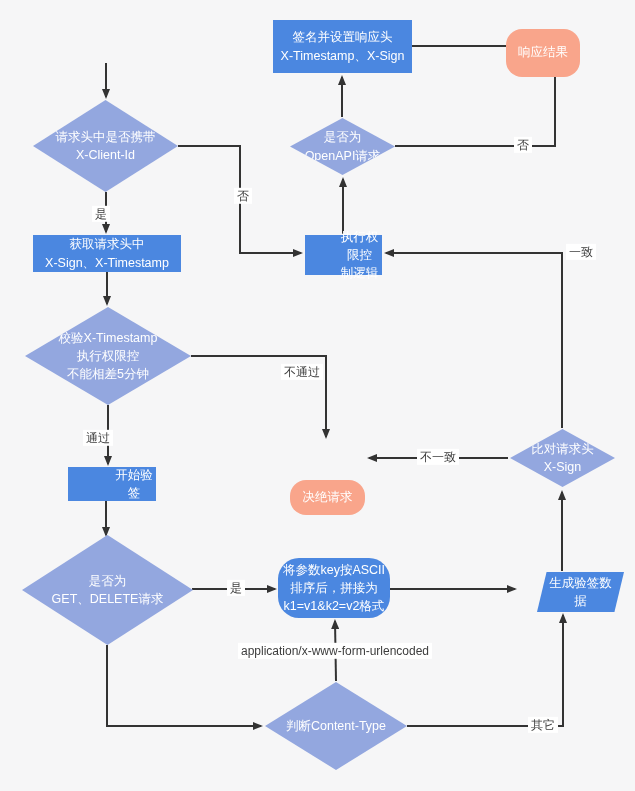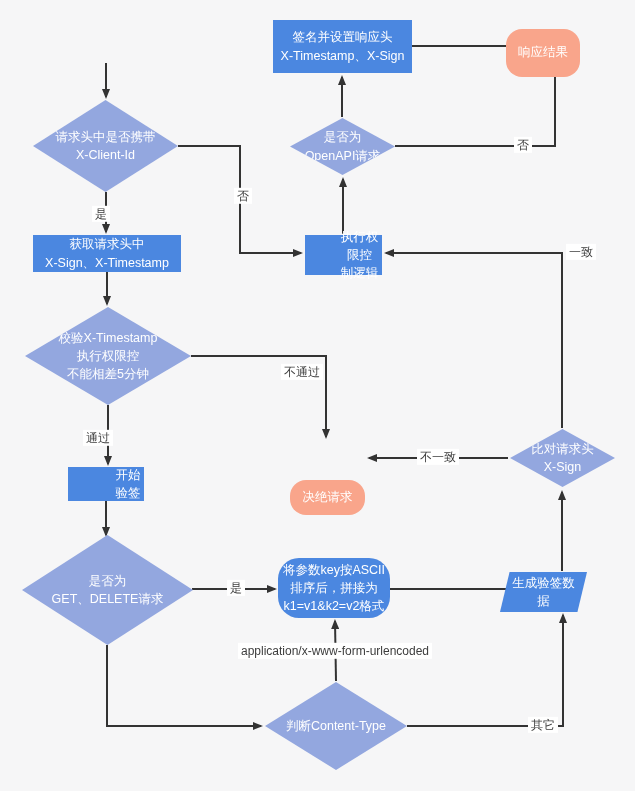--- a/index.html
+++ b/index.html
@@ -97,36 +97,36 @@
 
   <div class="node terminal" style="left:290px;top:440px;width:75px;height:35px;margin-top:40px;">
     <span class="label">决绝请求</span>
   </div>
 
   <div class="node decision" style="left:510px;top:429px;width:105px;height:58px;">
     <span class="label">比对请求头
 X-Sign</span>
   </div>
 
-  <div class="node process" style="left:68px;top:467px;width:76px;height:34px;padding-left:44px;">
+  <div class="node process" style="left:68px;top:467px;width:88px;height:34px;padding-left:44px;">
     <span class="label">开始验签</span>
   </div>
 
   <div class="node decision" style="left:22px;top:535px;width:171px;height:110px;">
     <span class="label">是否为
 GET、DELETE请求</span>
   </div>
 
   <div class="node process" style="left:278px;top:558px;width:112px;height:60px;border-radius:21px;">
     <span class="label">将参数key按ASCII
 排序后，拼接为
 k1=v1&amp;k2=v2格式</span>
   </div>
 
-  <div class="node io" style="left:500px;top:572px;width:87px;height:40px;">
+  <div class="node io" style="left:537px;top:572px;width:87px;height:40px;">
     <span class="label">生成验签数
 据</span>
   </div>
 
   <div class="node decision" style="left:265px;top:682px;width:142px;height:88px;">
     <span class="label">判断Content-Type</span>
   </div>
 
   <div class="edge-label" style="left:101px;top:214px;">是</div>
   <div class="edge-label" style="left:243px;top:196px;">否</div>

